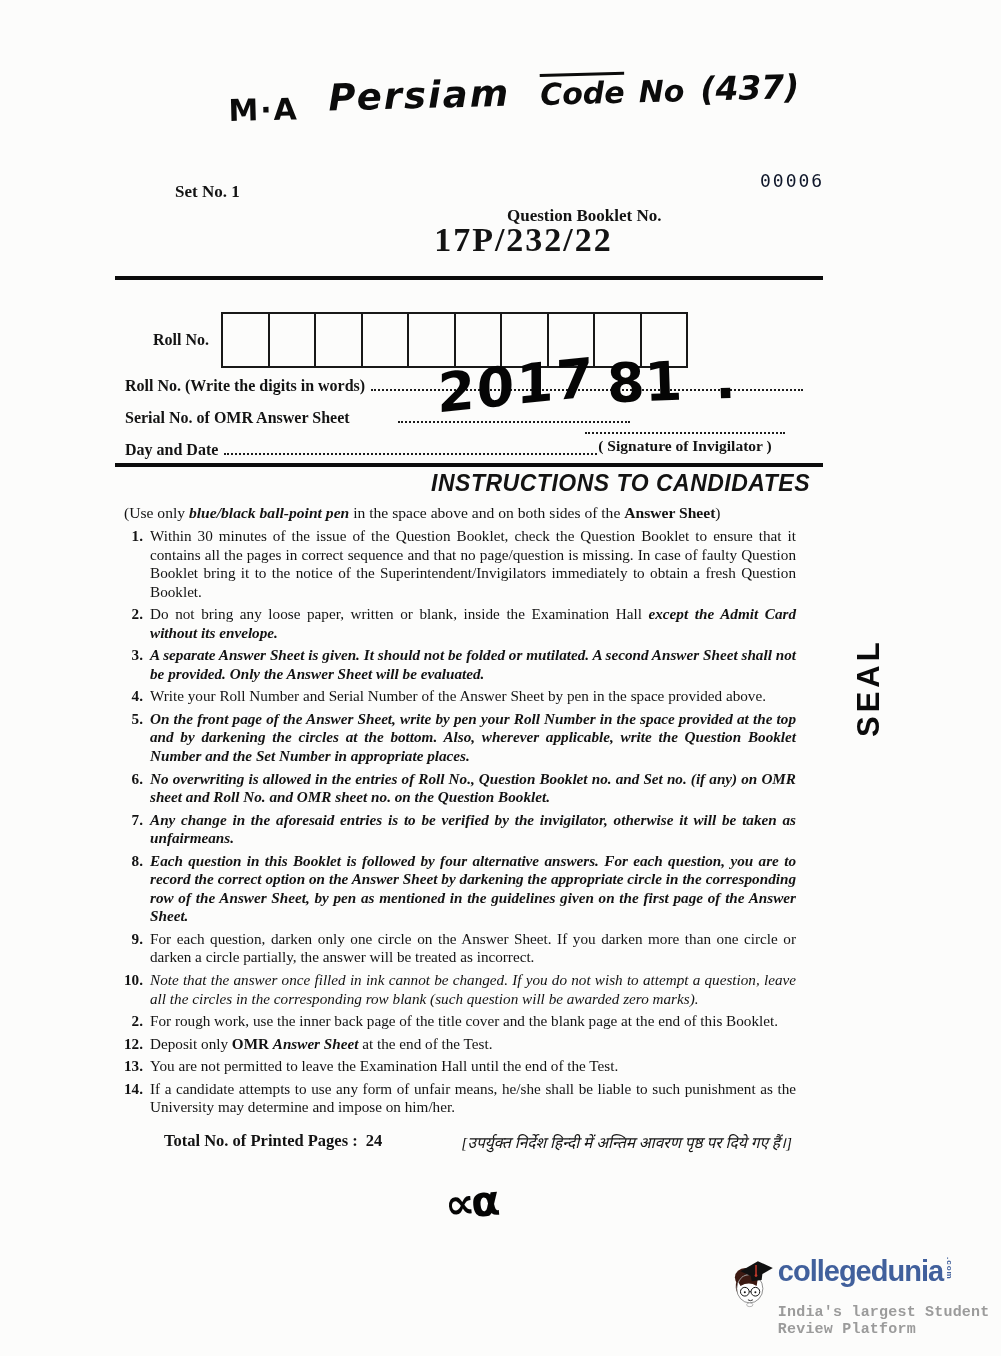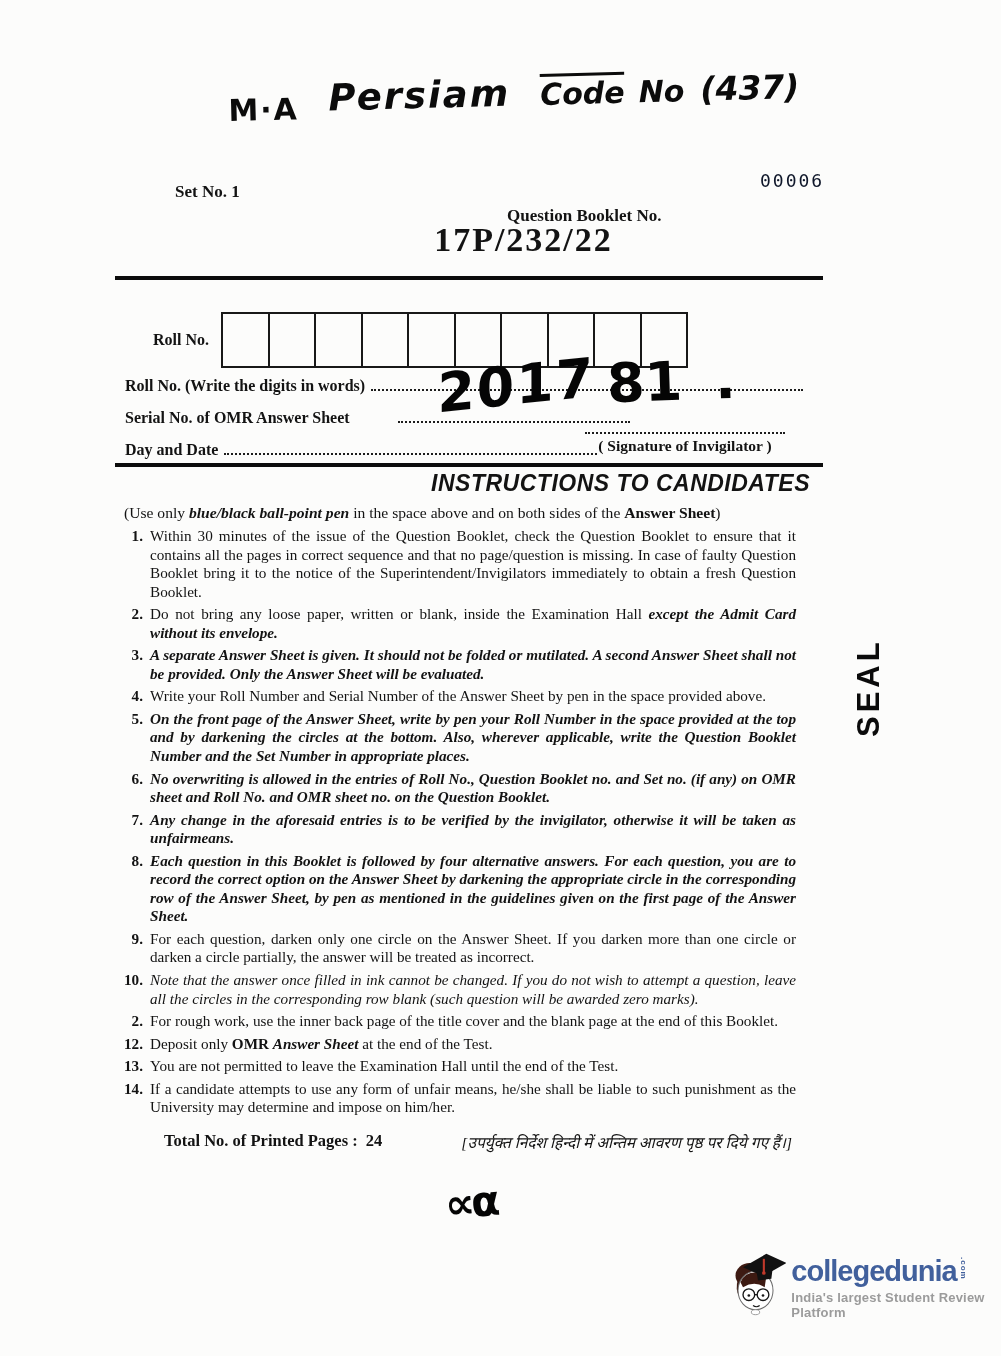--- a/index.html
+++ b/index.html
@@ -90,22 +90,22 @@
                  font-size:42px; color:#050505; transform:rotate(-5deg); letter-spacing:-4px; }
 
   
   .logo { position:absolute; left:733px; top:1244px; width:268px; display:flex; gap:5px; }
   .logo-text { padding-top:13px; }
   .brand-row { display:flex; align-items:flex-start; }
   .brand { font-family:"Liberation Sans", sans-serif; font-weight:700;
            font-size:29px; letter-spacing:-1px; color:#41609c; line-height:1; }
   .brand-com { writing-mode:vertical-rl; font-family:"Liberation Sans", sans-serif;
                font-size:8px; font-weight:700; color:#41609c; margin-left:2px; letter-spacing:1px; }
-  .tagline { font-family:Liberation Sans, sans-serif; font-weight:700;
-             font-size:13px; letter-spacing:0.2px; color:#9b9b9b; margin-top:4px; }
+  .tagline { font-family:Liberation Mono, monospace; font-weight:700;
+             font-size:15px; letter-spacing:0.2px; color:#9b9b9b; margin-top:18px; }
 </style>
 </head>
 <body>
 
 <div class="page">
 
   <div class="hw-title">
     <span class="hw-degree">M·A</span>
     <span class="hw-subject">Persiam</span>
     <span class="hw-code">Code</span>

